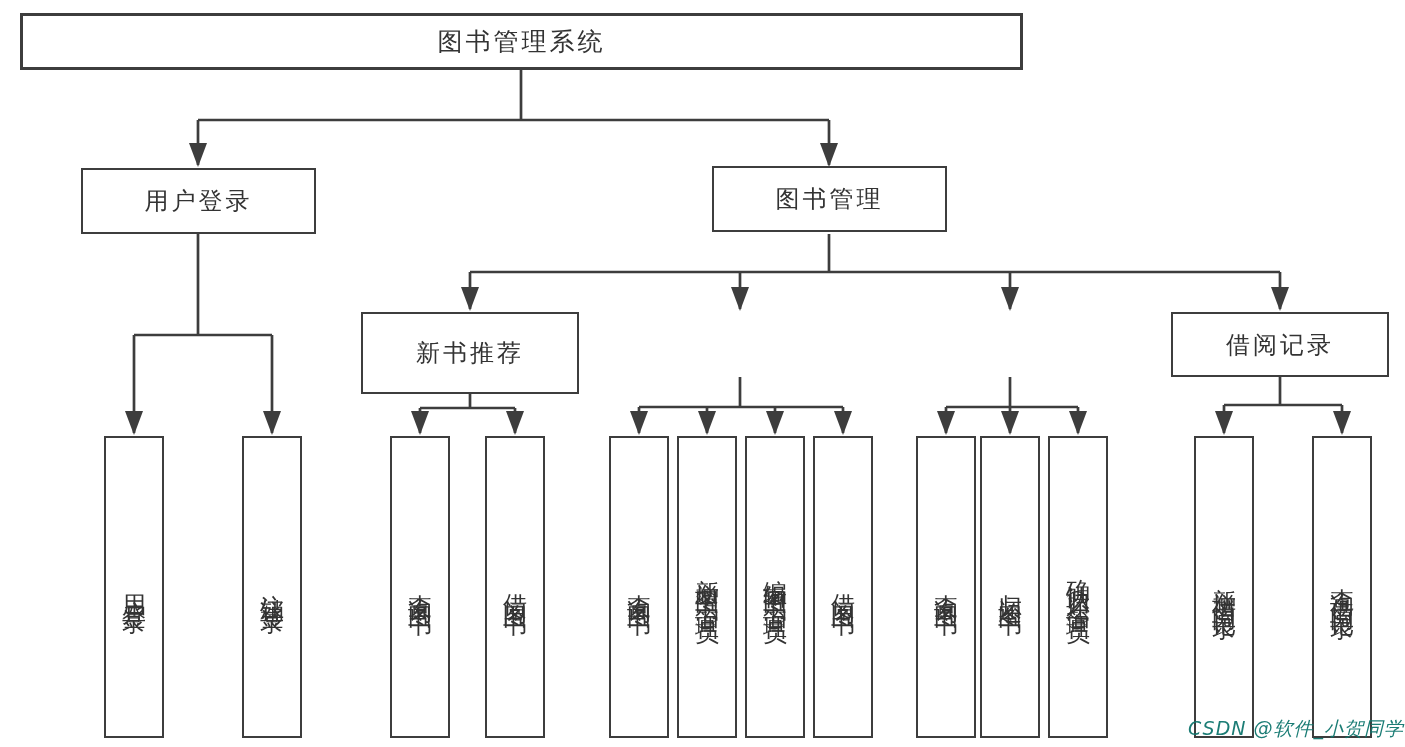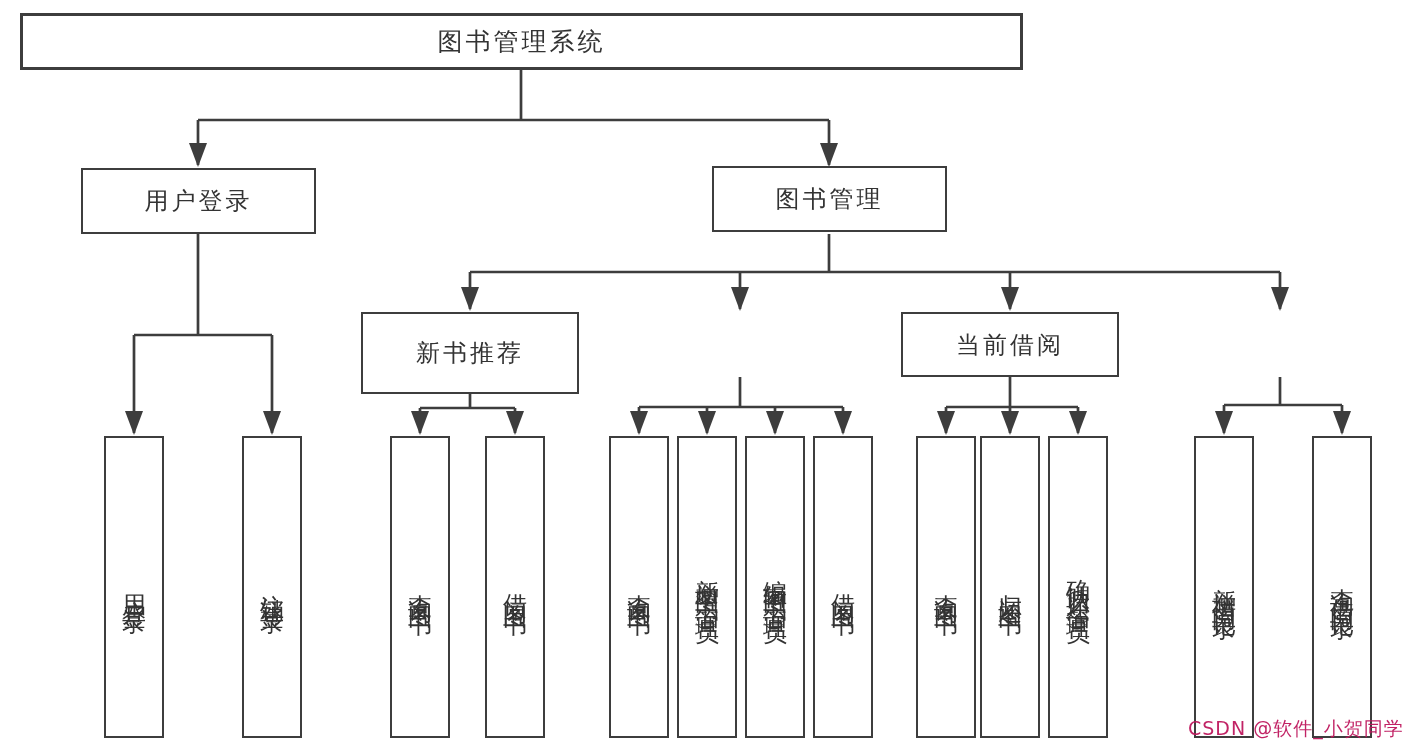--- a/index.html
+++ b/index.html
@@ -43,24 +43,25 @@
     line-height: 1;
     letter-spacing: 6px;
     color: #333333;
   }
   .watermark {
     position: absolute;
     left: 1188px;
     top: 716px;
     font-size: 19px;
     letter-spacing: 1px;
-    color: #be185d;
+    color: #0f766e;
     z-index: 3;
     white-space: nowrap;
     opacity: 0.95;
+    font-style: italic;
   }
 </style>
 </head>
 <body>
 
 <div class="stage">
 
   <svg class="wires" viewBox="0 0 1405 747" xmlns="http://www.w3.org/2000/svg">
     <defs>
       <marker id="arrow" viewBox="0 0 24 18" refX="22" refY="9" markerWidth="24" markerHeight="18" markerUnits="userSpaceOnUse" orient="auto">
@@ -118,22 +119,22 @@
   <div class="box h" style="left:81px;top:168px;width:235px;height:66px">
     <span>用户登录</span>
   </div>
   <div class="box h" style="left:712px;top:166px;width:235px;height:66px">
     <span>图书管理</span>
   </div>
 
   <div class="box h" style="left:361px;top:312px;width:218px;height:82px">
     <span>新书推荐</span>
   </div>
-  <div class="box h" style="left:901px;top:312px;width:218px;height:65px">
-    <span>当前借阅</span>
+  <div class="box h" style="left:1171px;top:312px;width:218px;height:65px">
+    <span>借阅记录</span>
   </div>
 
   <div class="box v" style="left:104px;top:436px;width:60px;height:302px">
     <span>用户登录</span>
   </div>
   <div class="box v" style="left:242px;top:436px;width:60px;height:302px">
     <span>注销登录</span>
   </div>
 
   <div class="box v" style="left:390px;top:436px;width:60px;height:302px">

